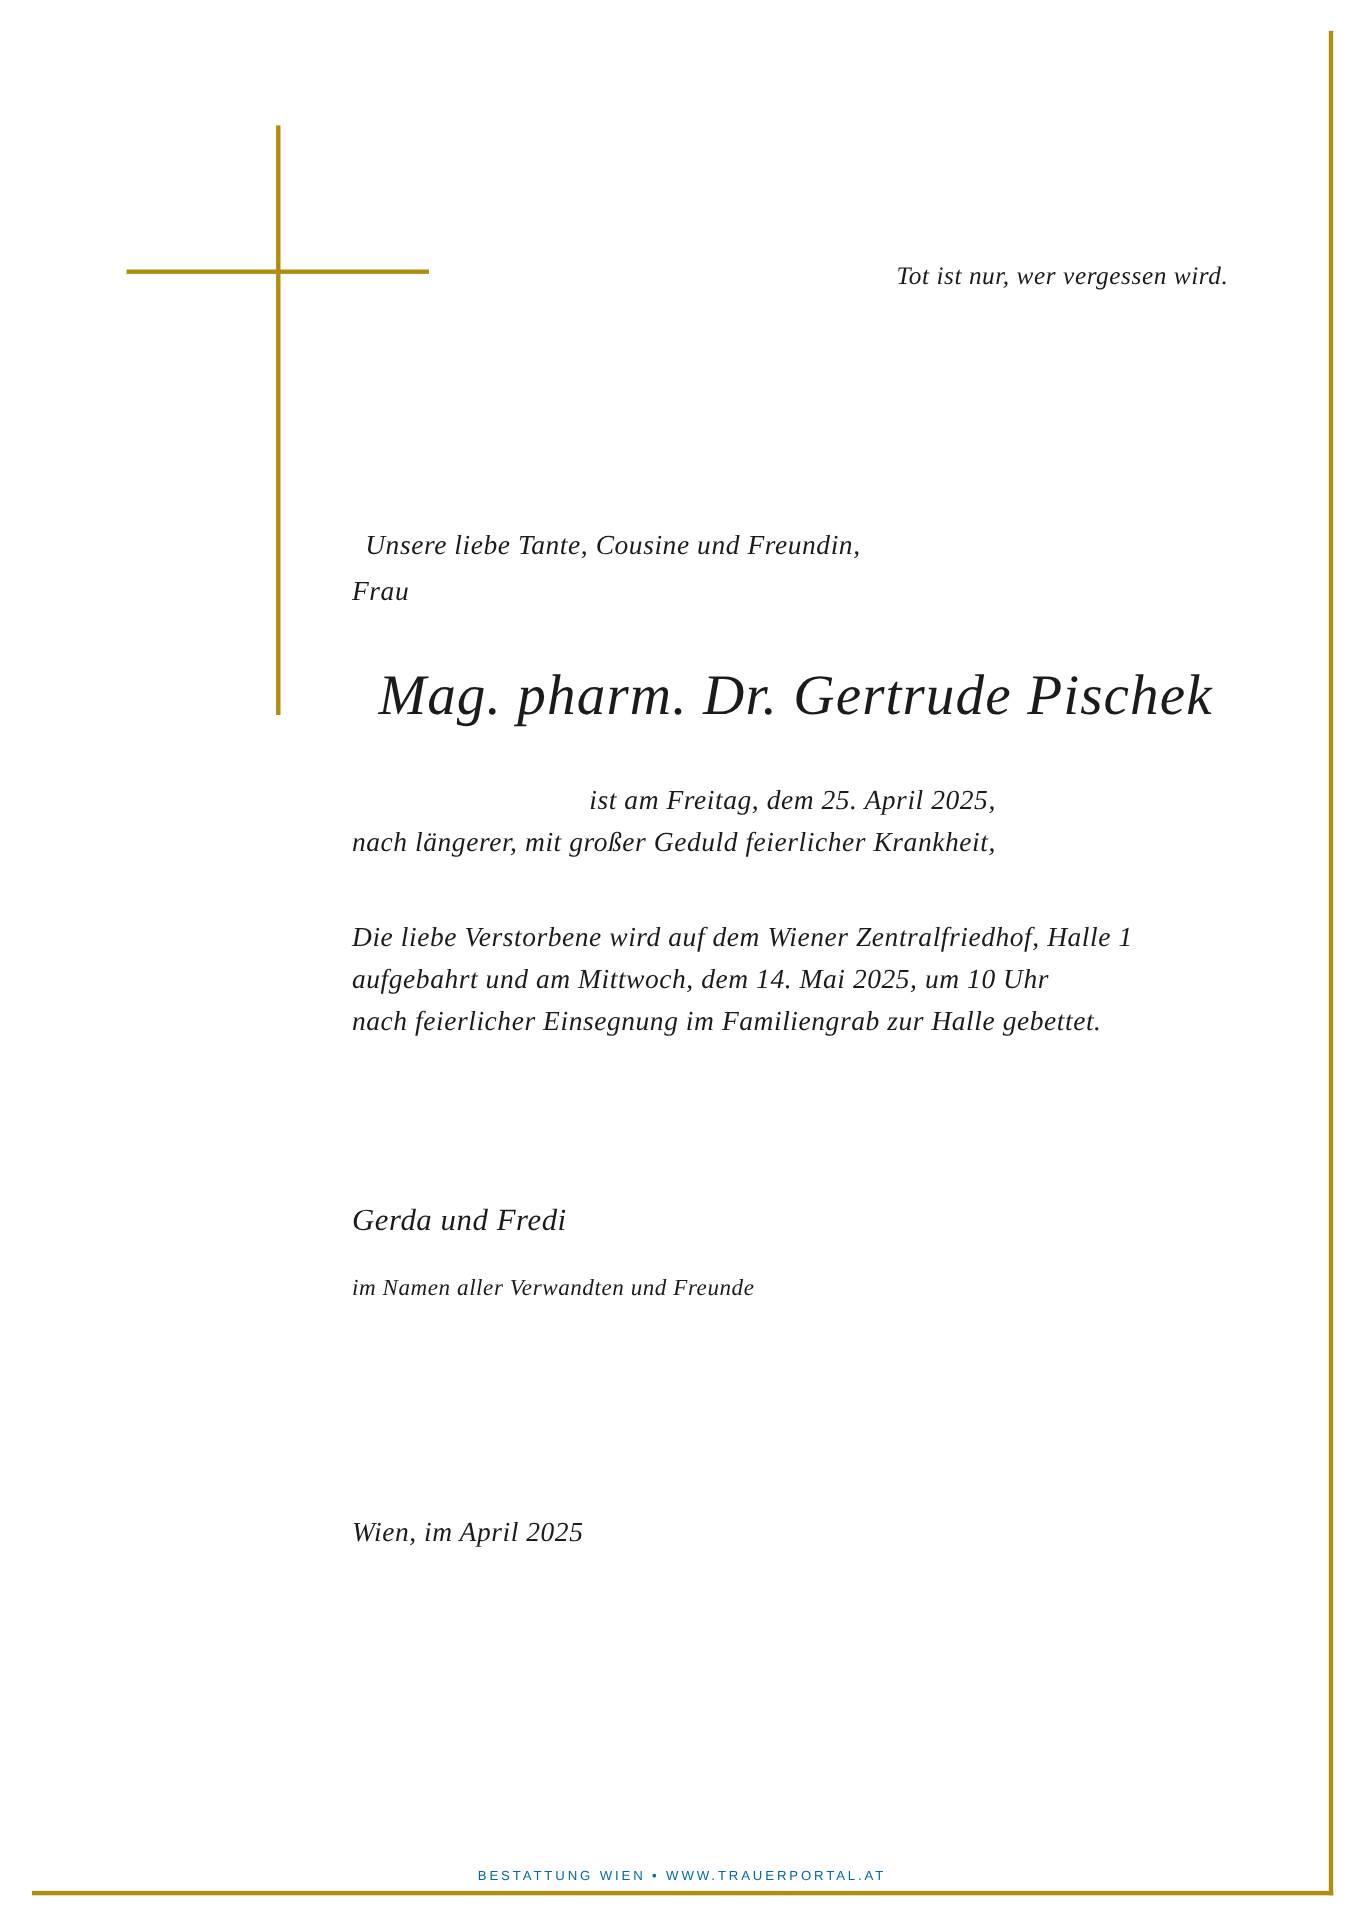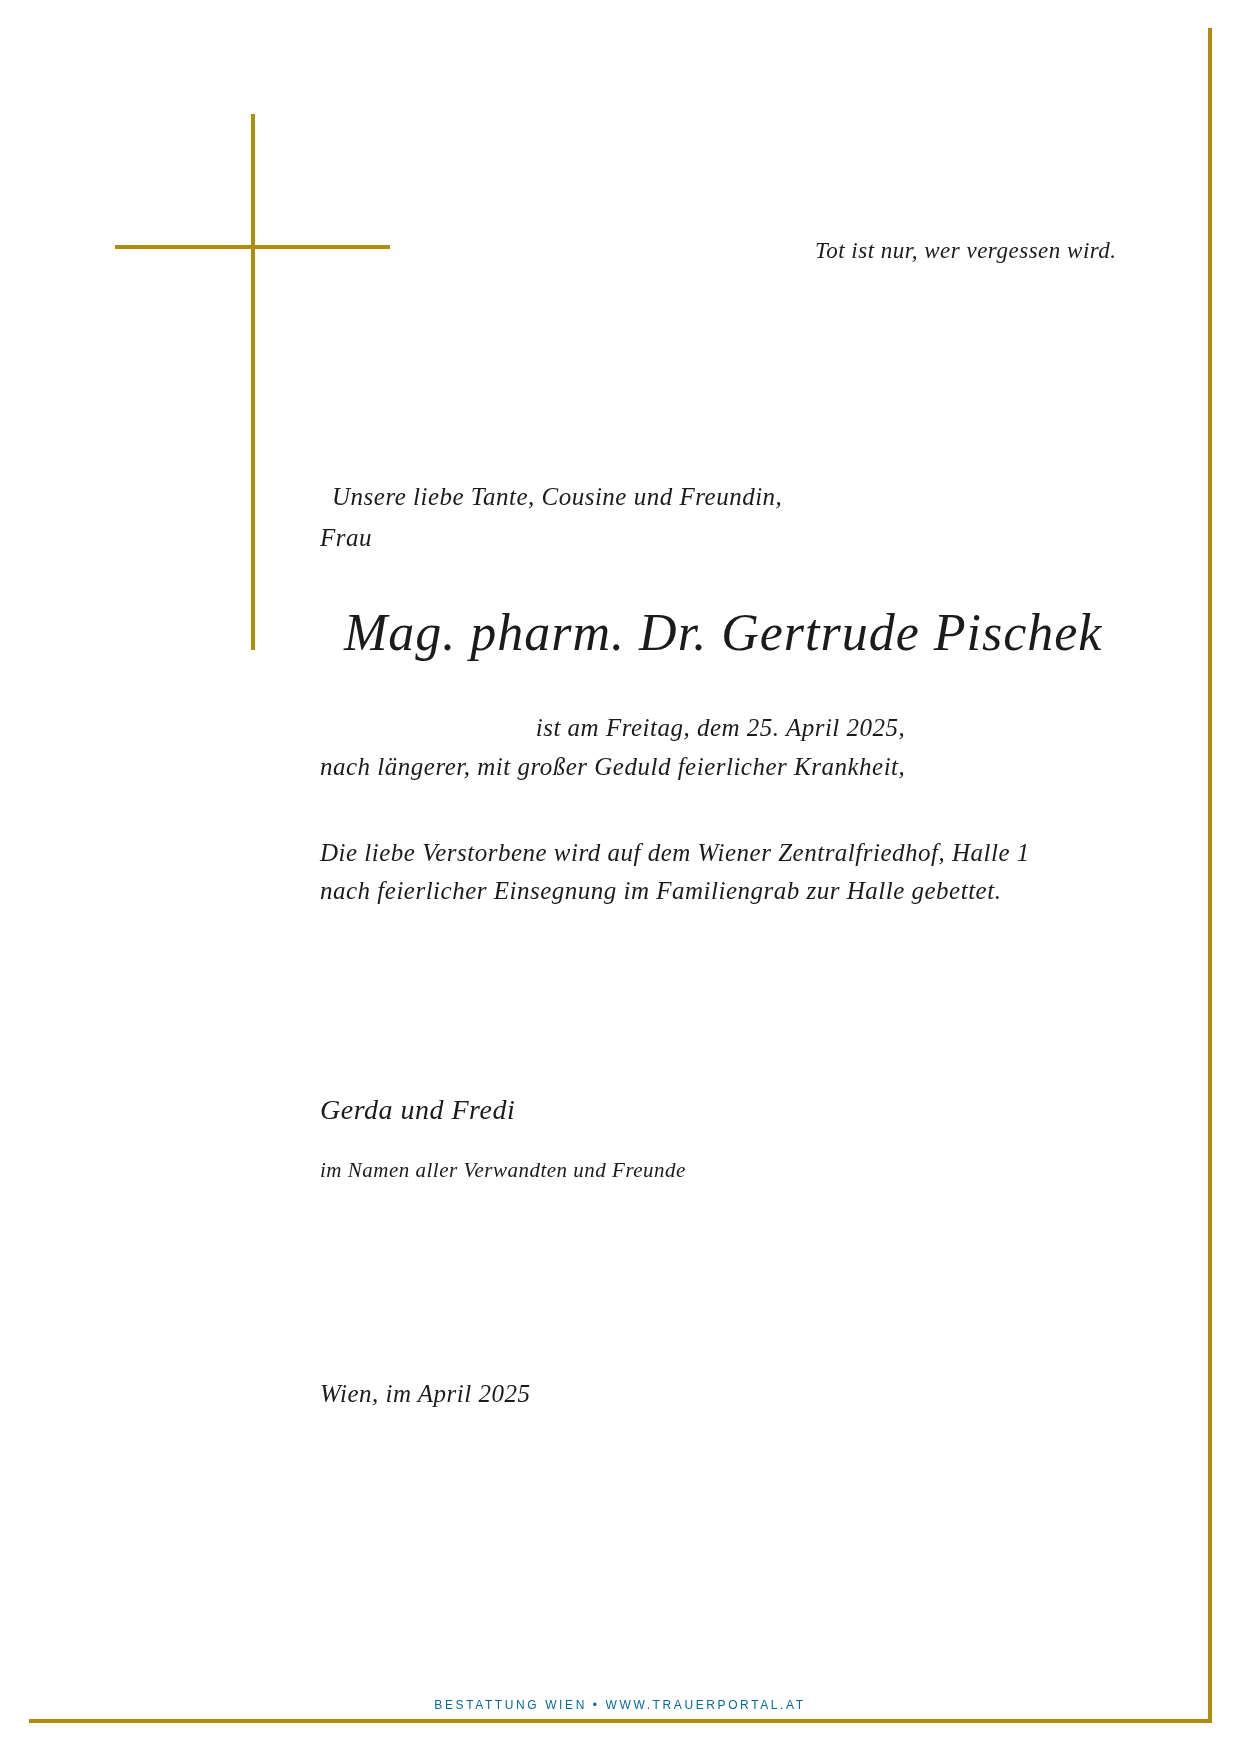--- a/index.html
+++ b/index.html
@@ -126,20 +126,21 @@
 
   <div class="script deceased-name">Mag. pharm. Dr. Gertrude Pischek</div>
 
   <div class="script paragraph p1">
     <div>ist am Freitag, dem 25. April 2025,</div>
     <div>nach längerer, mit großer Geduld feierlicher Krankheit,</div>
   </div>
 
   <div class="script paragraph p2">
     <div>Die liebe Verstorbene wird auf dem Wiener Zentralfriedhof, Halle 1</div>
+    <div>aufgebahrt und am Mittwoch, dem 14. Mai 2025, um 10 Uhr</div>
     <div>nach feierlicher Einsegnung im Familiengrab zur Halle gebettet.</div>
   </div>
 
   <div class="script mourners">Gerda und Fredi</div>
   <div class="script mourners-note">im Namen aller Verwandten und Freunde</div>
 
   <div class="script place-date">Wien, im April 2025</div>
 
   <div class="footer-text">BESTATTUNG WIEN  •  WWW.TRAUERPORTAL.AT</div>
 

